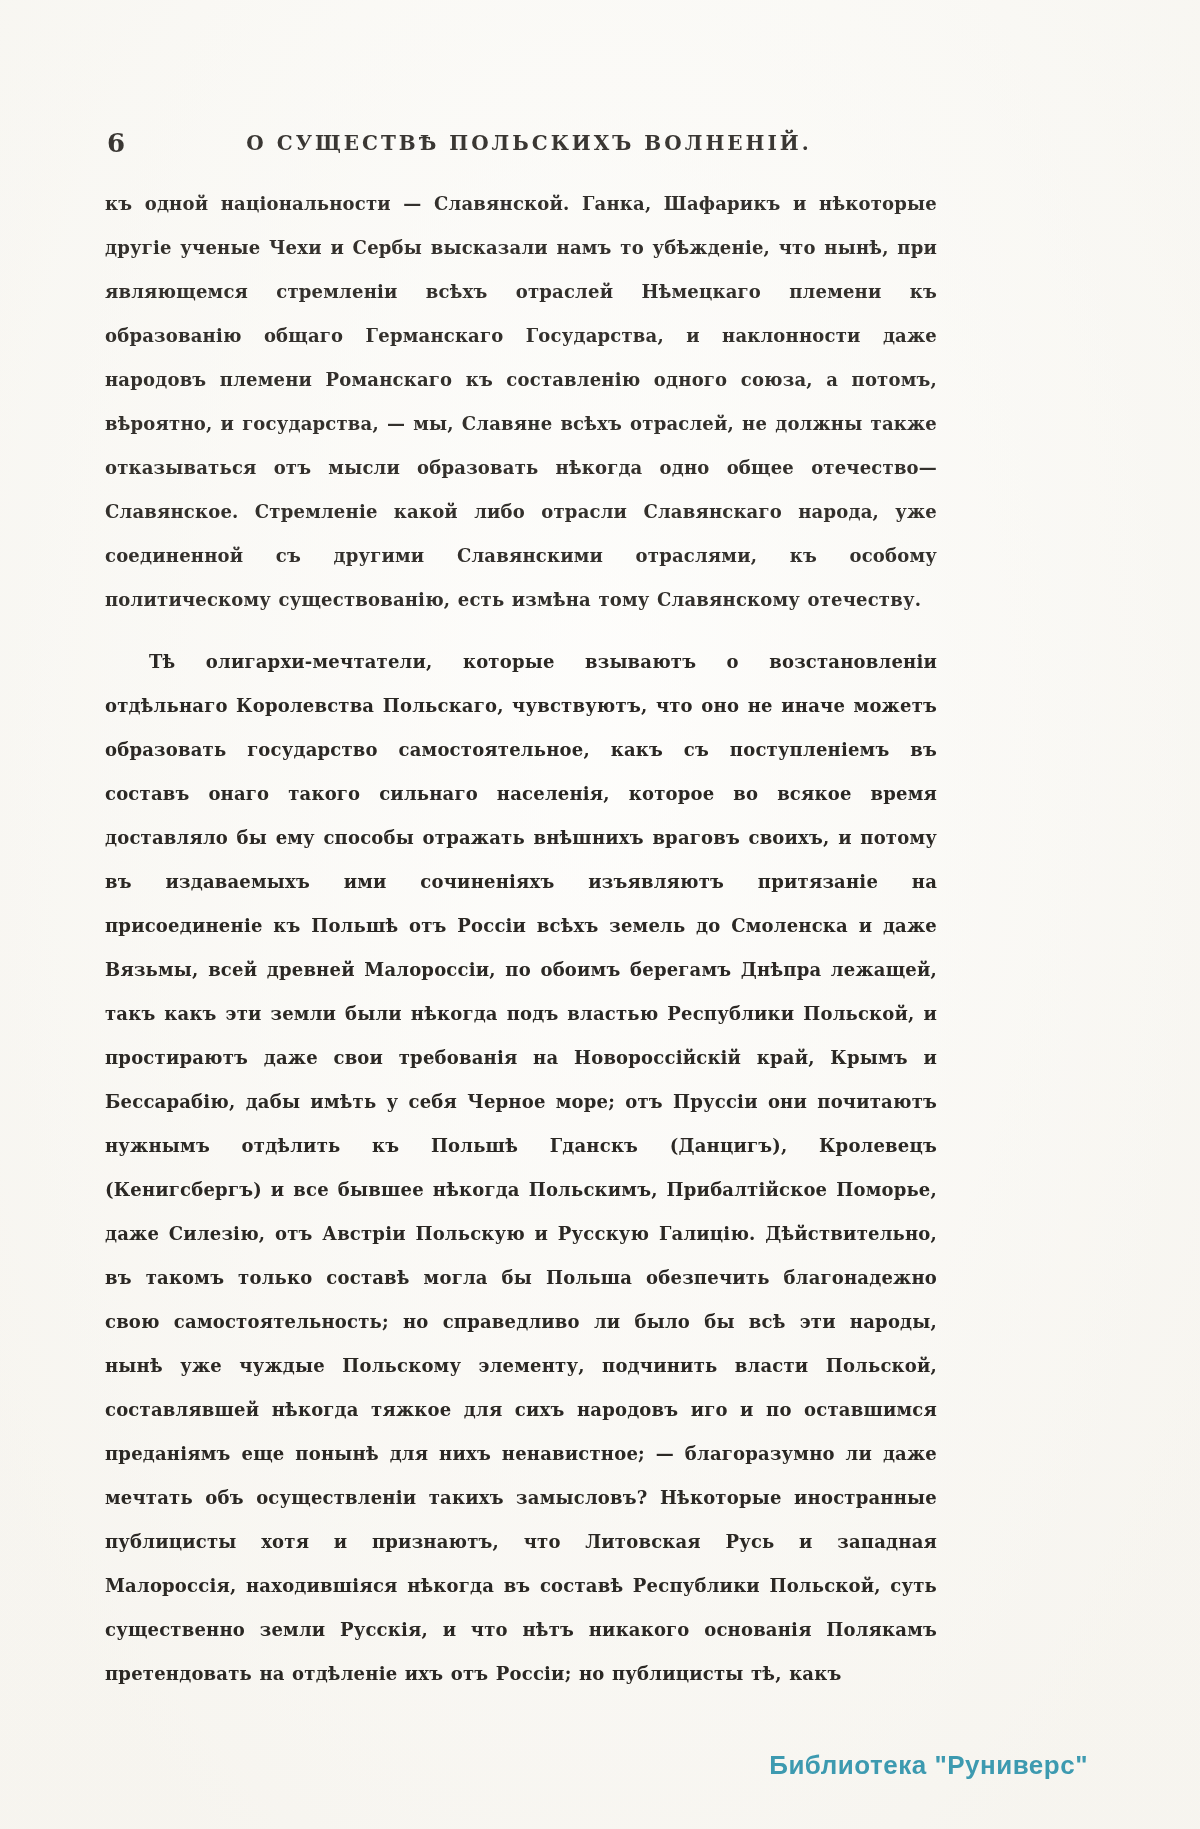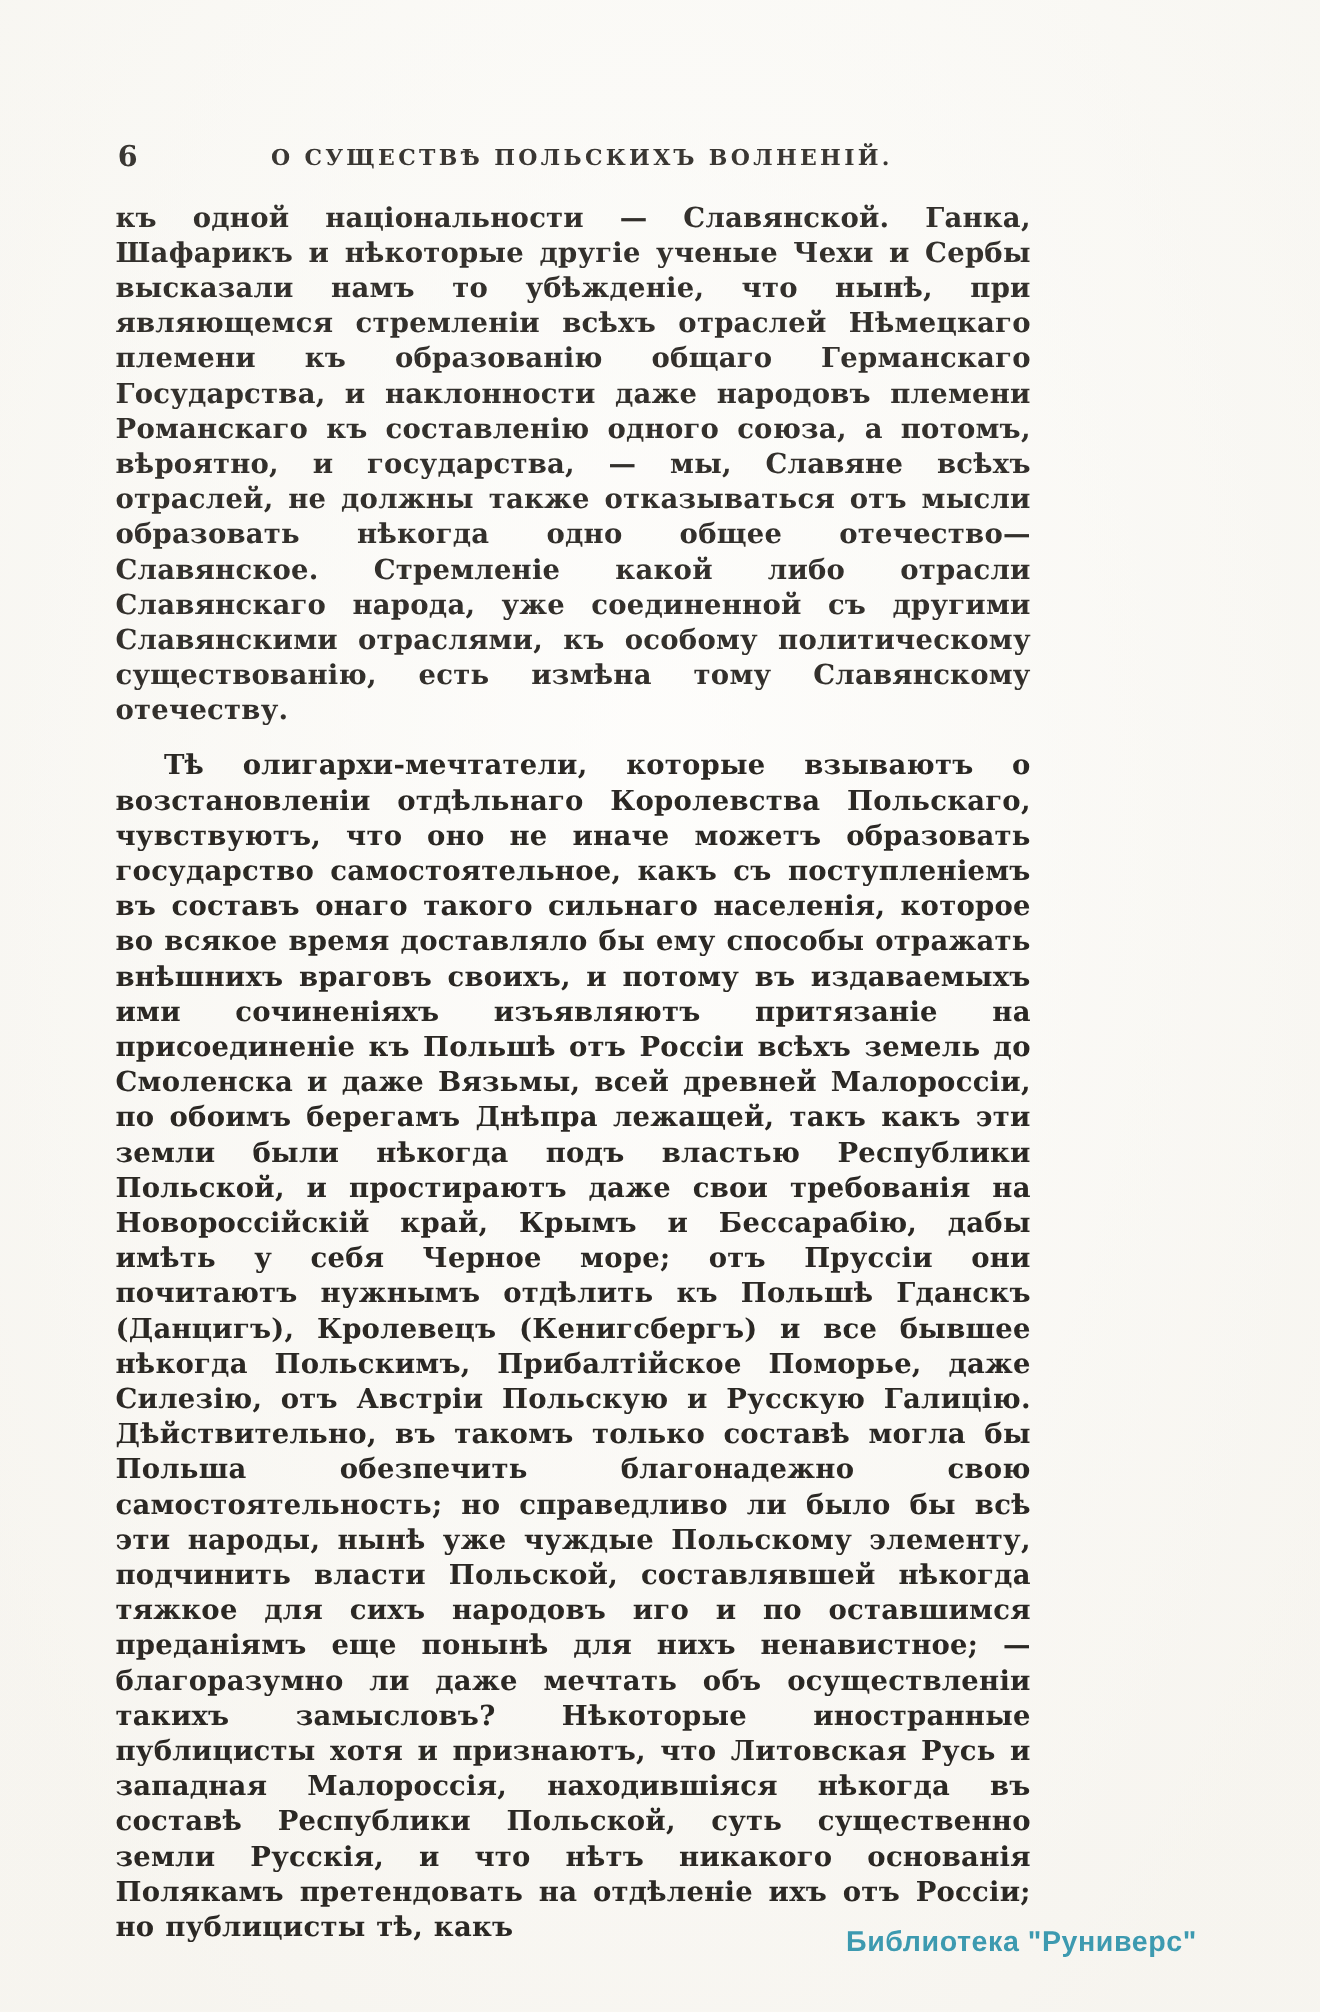--- a/index.html
+++ b/index.html
@@ -42,22 +42,22 @@
     letter-spacing:3px;
     color:#3a3733;
   }
   .text-block{
     position:absolute;
     left:105px;
     top:182px;
     width:832px;
   }
   .para{
-    font-size:25px;
-    line-height:32px;
+    font-size:18px;
+    line-height:44px;
     font-weight:bold;
     text-align:justify;
     letter-spacing:0.2px;
     word-spacing:1px;
     color:#33302c;
     margin:0 0 18px 0;
   }
   .para.indent{
     text-indent:44px;
     color:#2b2824;

